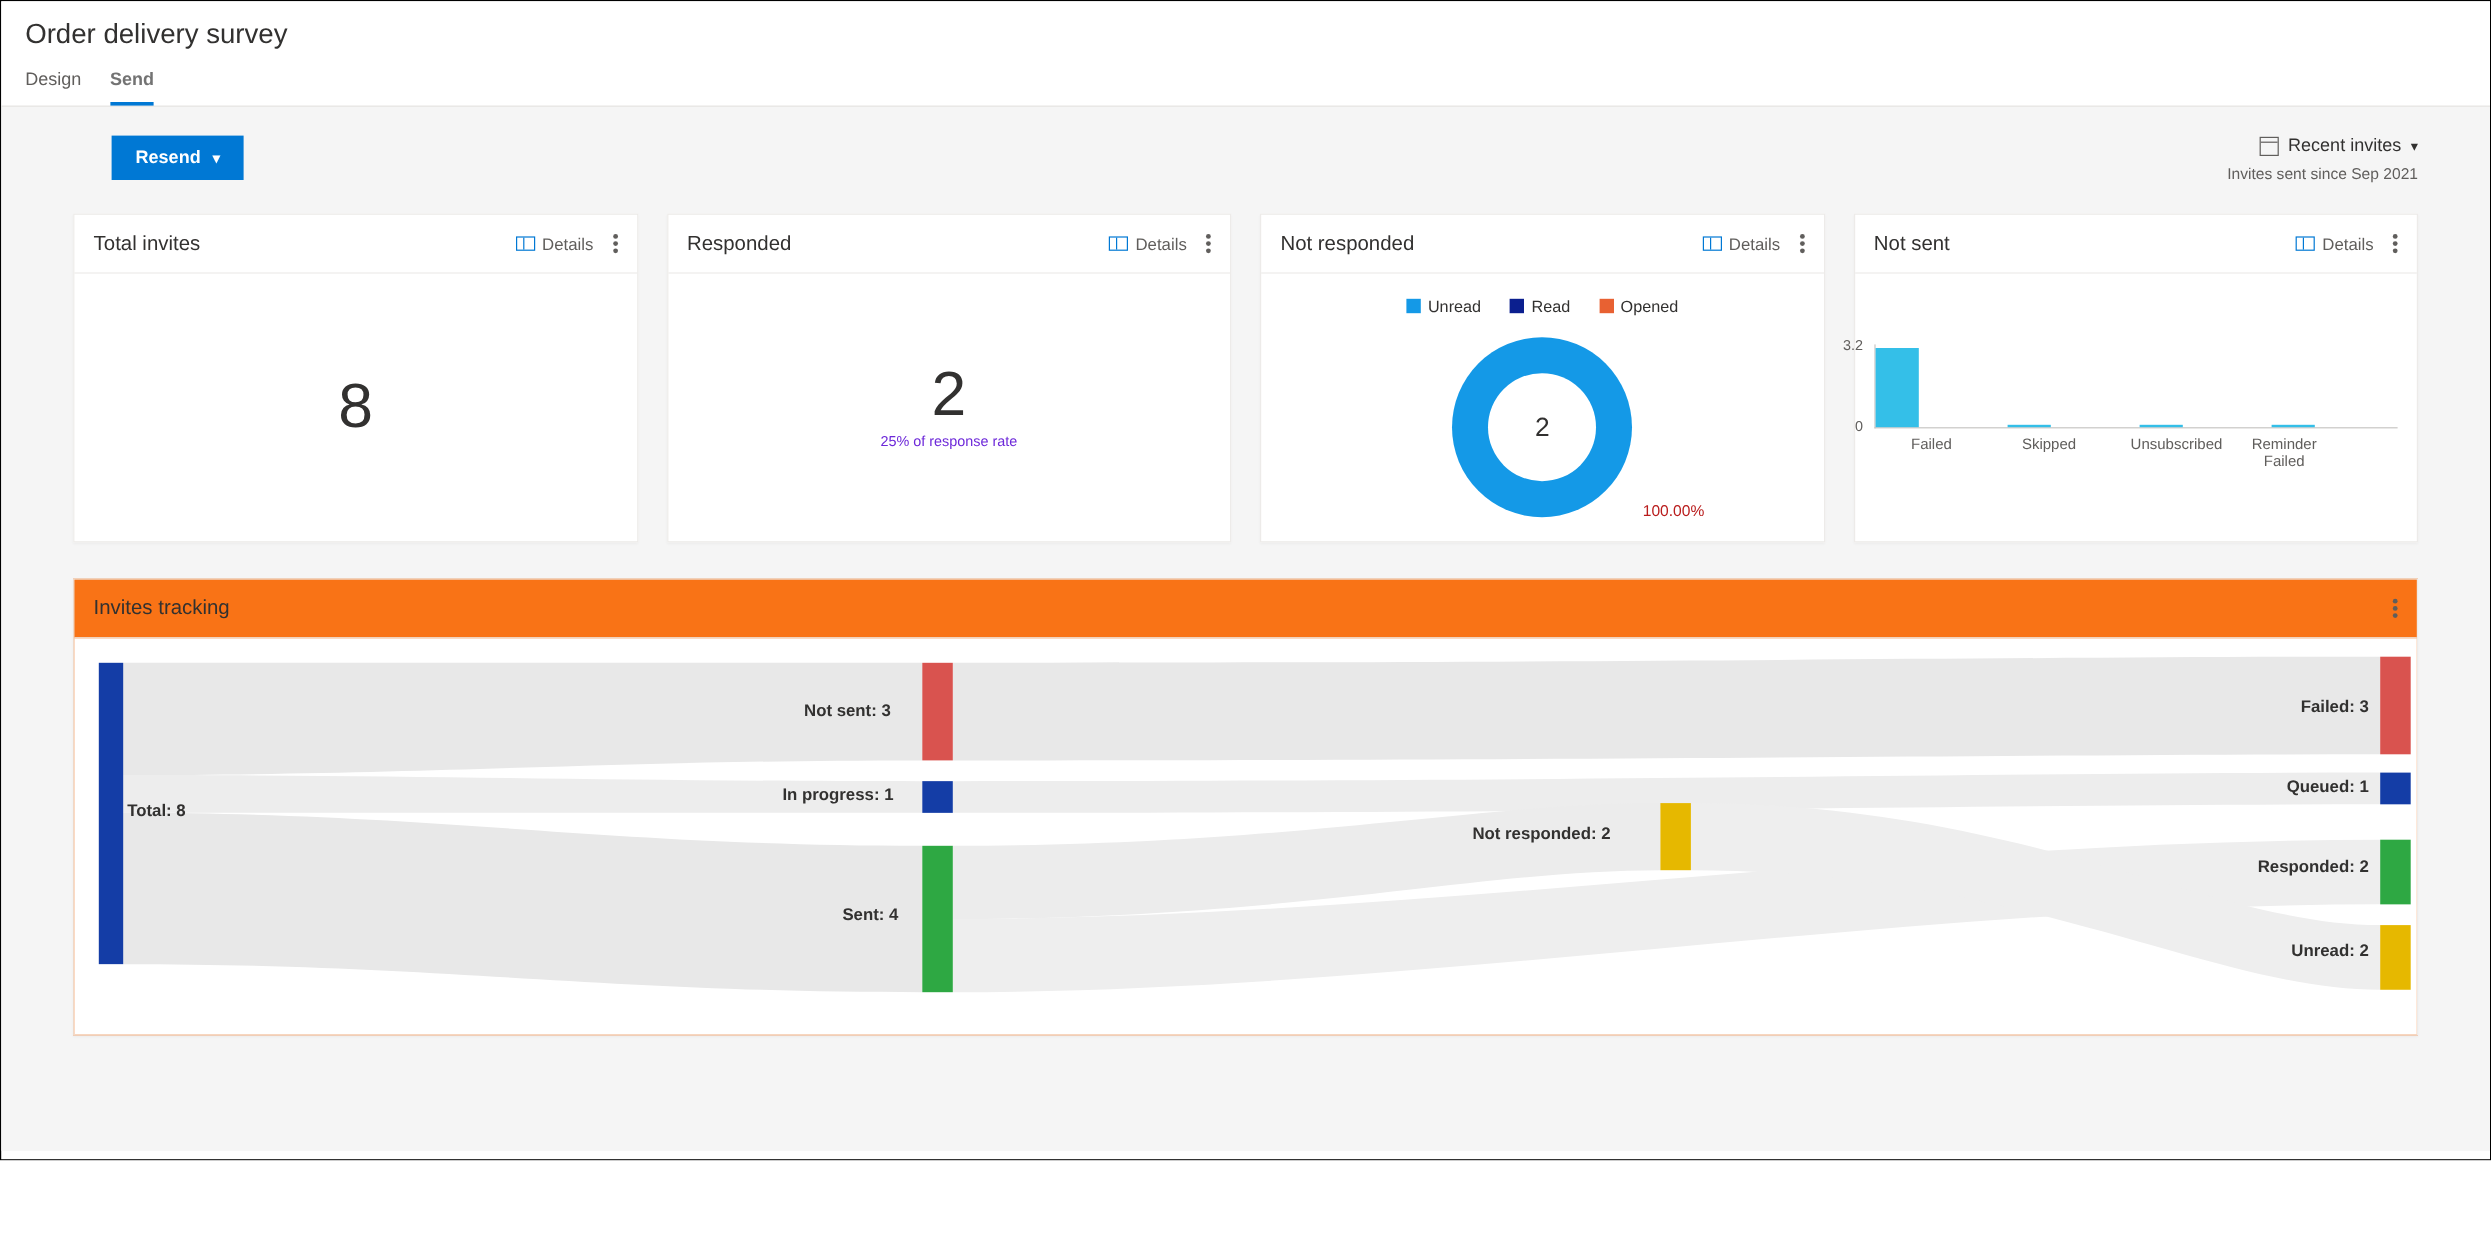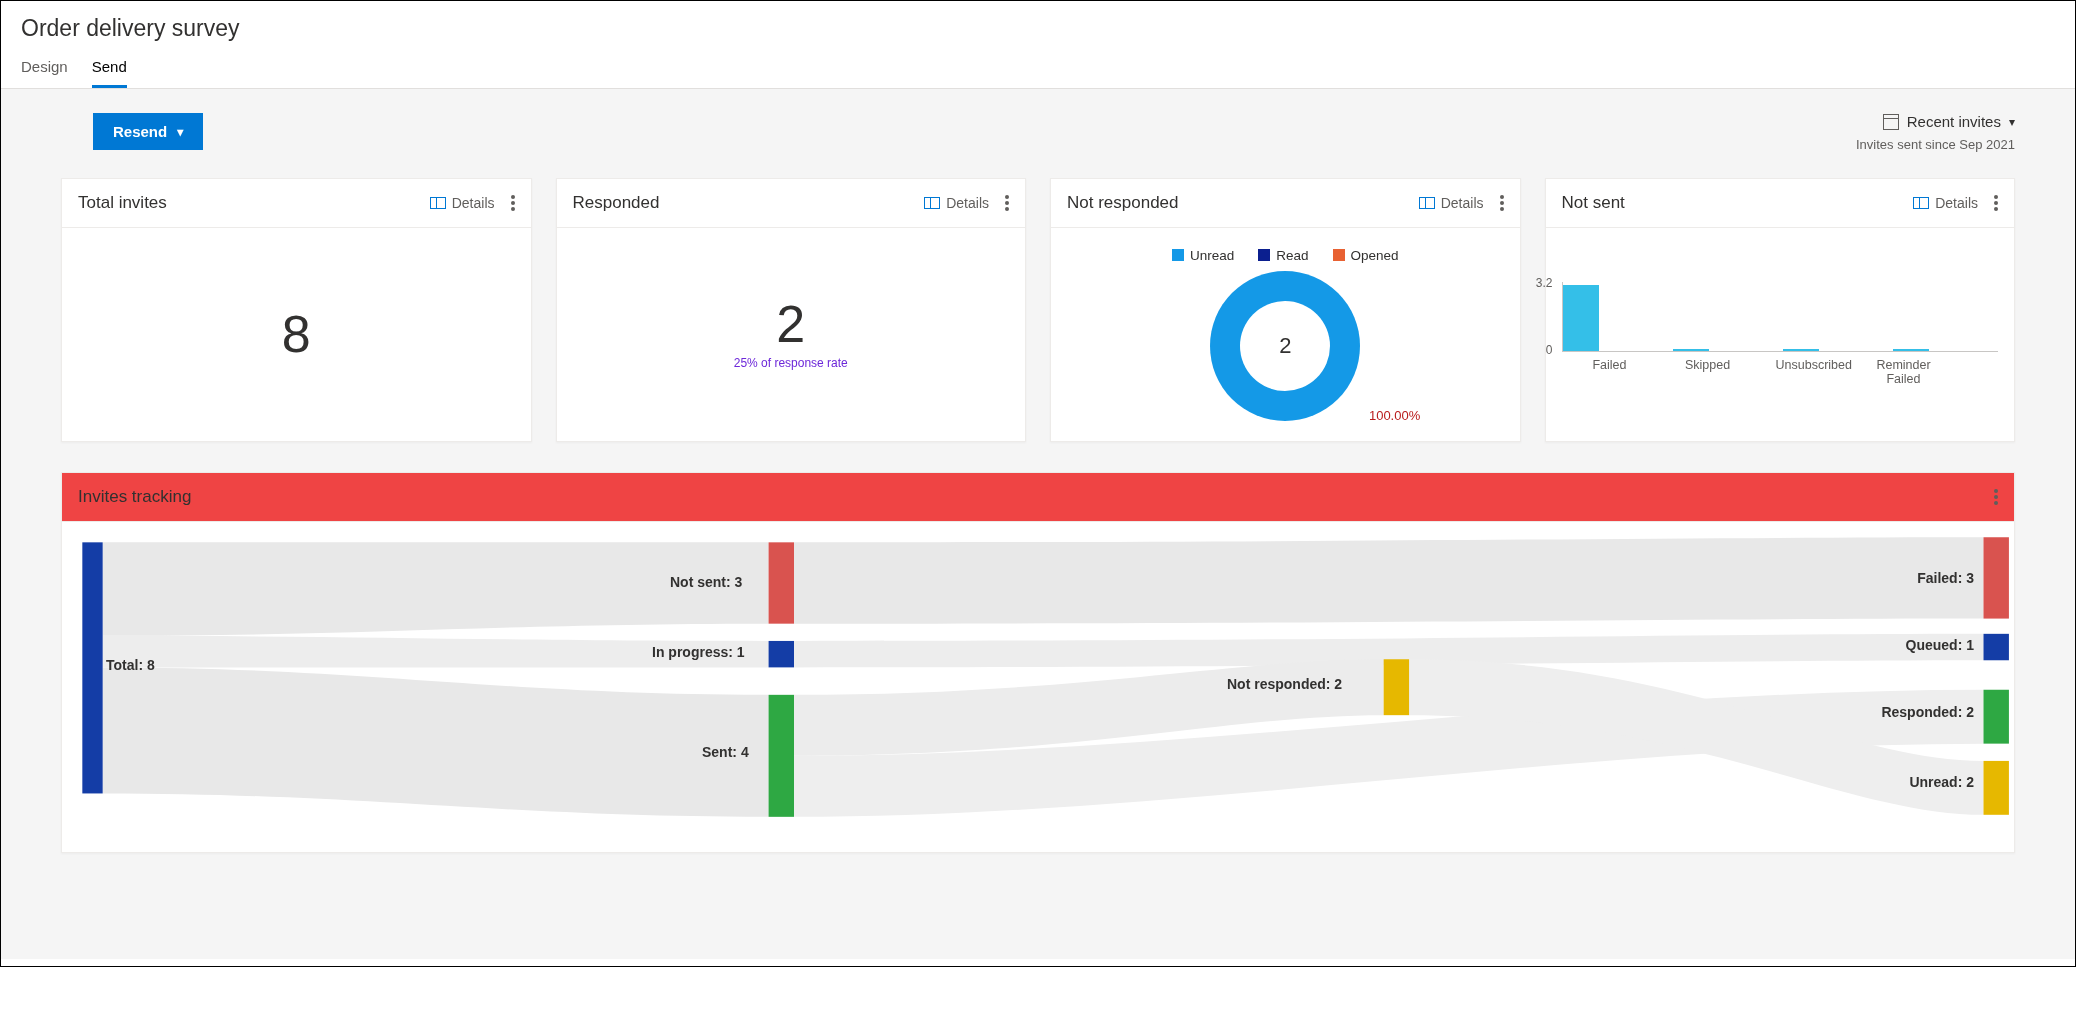--- a/index.html
+++ b/index.html
@@ -34,22 +34,22 @@
     gap: 24px;
   }
   .tab {
     padding: 8px 0 10px 0;
     cursor: pointer;
     font-size: 15px;
     color: #605e5c;
     border-bottom: 3px solid transparent;
   }
   .tab.active {
-    color: #000000;
-    font-weight: 400;
+    color: #737373;
+    font-weight: 700;
     border-bottom-color: #0078d4;
   }
   .content {
     background: #f5f5f5;
     padding: 24px 60px 40px 60px;
     height: calc(100% - 95px);
   }
   .action-row {
     display: flex;
     align-items: flex-start;
@@ -161,21 +161,21 @@
     line-height: 1;
   }
   .sub-text {
     font-size: 12px;
     color: #6d28d9;
     margin-top: 6px;
   }
   .donut-legend {
     display:flex;
     gap: 24px;
-    margin-bottom: 8px;
+    margin-bottom: 18px;
     font-size: 13.5px;
   }
   .lg-item { display:flex; align-items:center; gap:6px; }
   .sw { width:12px; height:12px; }
   .donut-wrap { position:relative; width:150px; height:150px; }
   .donut {
     width:150px; height:150px;
     border-radius:50%;
     background: conic-gradient(#1499e7 0 360deg);
     position:relative;
@@ -225,21 +225,21 @@
     display:flex;
     padding-left:30px;
     gap:50px;
     font-size:12.5px;
     color:#605e5c;
     margin-top:6px;
     text-align:center;
   }
   .bar-labels div { width:60px; margin-left:-12px;}
   .tracking-card {
-    background:#ef4444;
+    background:#f97316;
     border:1px solid #edebe9;
     box-shadow: 0 1px 2px rgba(0,0,0,0.04);
   }
   .tracking-header {
     padding: 14px 16px;
     border-bottom:1px solid #edebe9;
     display:flex;
     align-items:center;
   }
   .tracking-header .card-title { flex:1; }

